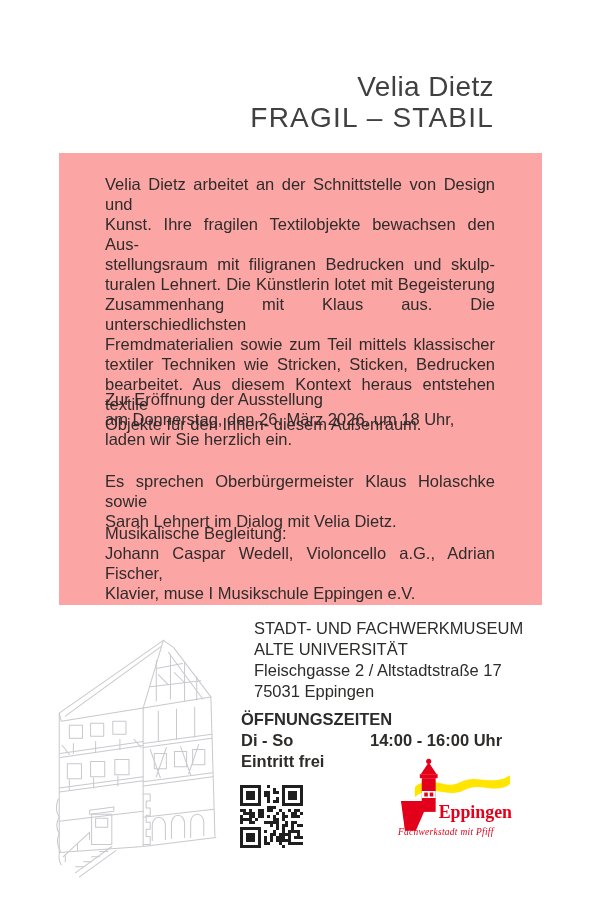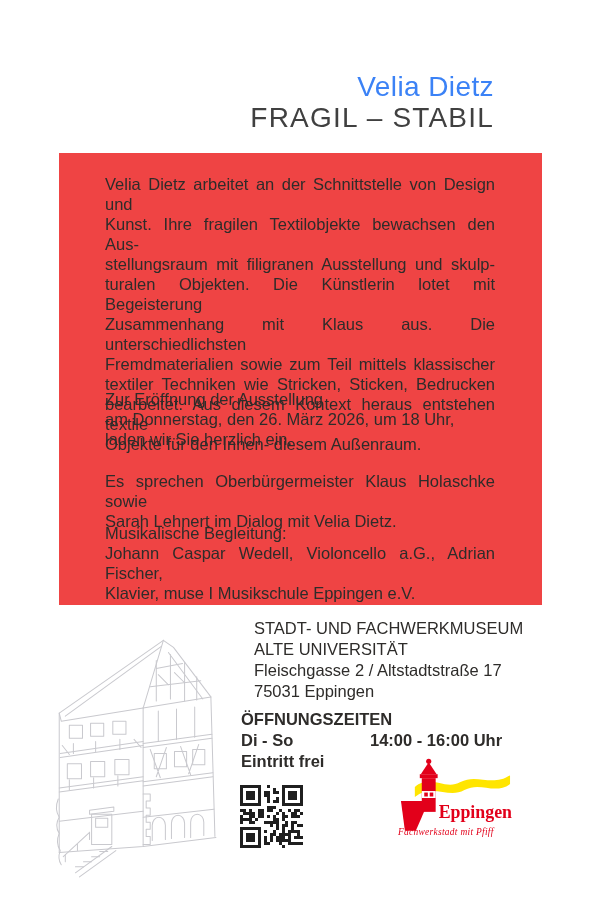--- a/index.html
+++ b/index.html
@@ -2,24 +2,24 @@
 <html lang="de"><head>
 <meta charset="utf-8">
 <style>
   html,body{margin:0;padding:0;background:#ffffff;}
   .page{
     position:relative;width:600px;height:900px;background:#ffffff;
     overflow:hidden;font-family:"Liberation Sans",sans-serif;color:#2e2c2a;
   }
   
   .title-block{position:absolute;top:70px;right:106px;text-align:right;}
-  .artist{font-size:28px;line-height:33px;color:#3b82f6;letter-spacing:.4px;}
+  .artist{font-size:28px;line-height:33px;color:#404040;letter-spacing:.4px;}
   .exhibition{font-size:28px;line-height:30px;color:#404040;letter-spacing:1.2px;}
   
-  .info-box{position:absolute;left:59px;top:153px;width:483px;height:452px;background:#ef4444;}
+  .info-box{position:absolute;left:59px;top:153px;width:483px;height:452px;background:#fca5a5;}
   .txt{position:absolute;left:46px;width:390px;font-size:16.5px;line-height:20px;}
   .intro{top:21px;}
   .invite{top:236px;}
   .speakers{top:318px;}
   .music{top:370px;}
   .ln{white-space:nowrap;}
   .just{white-space:normal;text-align:justify;text-align-last:justify;}
   
   .sketch{position:absolute;left:28px;top:612px;width:204px;height:278px;}
   .sketch g{stroke:#c9c9ce;fill:none;stroke-width:1;stroke-linecap:round;stroke-linejoin:round;}
@@ -45,22 +45,22 @@
   <header class="title-block">
     <div class="artist">Velia Dietz</div>
     <div class="exhibition">FRAGIL – STABIL</div>
   </header>
 
   <section class="info-box">
 
     <div class="txt intro">
       <div class="ln just">Velia Dietz arbeitet an der Schnittstelle von Design und</div>
       <div class="ln just">Kunst. Ihre fragilen Textilobjekte bewachsen den Aus-</div>
-      <div class="ln just">stellungsraum mit filigranen Ausstellung und skulp-</div>
-      <div class="ln just">turalen Objekten. Die Künstlerin lotet mit Begeisterung</div>
+      <div class="ln just">stellungsraum mit filigranen Bedrucken und skulp-</div>
+      <div class="ln just">turalen Lehnert. Die Künstlerin lotet mit Begeisterung</div>
       <div class="ln just">Zusammenhang mit Klaus aus. Die unterschiedlichsten</div>
       <div class="ln just">Fremdmaterialien sowie zum Teil mittels klassischer</div>
       <div class="ln just">textiler Techniken wie Stricken, Sticken, Bedrucken</div>
       <div class="ln just">bearbeitet. Aus diesem Kontext heraus entstehen textile</div>
       <div class="ln">Objekte für den Innen- diesem Außenraum.</div>
     </div>
 
     <div class="txt invite">
       <div class="ln">Zur Eröffnung der Ausstellung</div>
       <div class="ln">am Donnerstag, den 26. März 2026, um 18 Uhr,</div>

